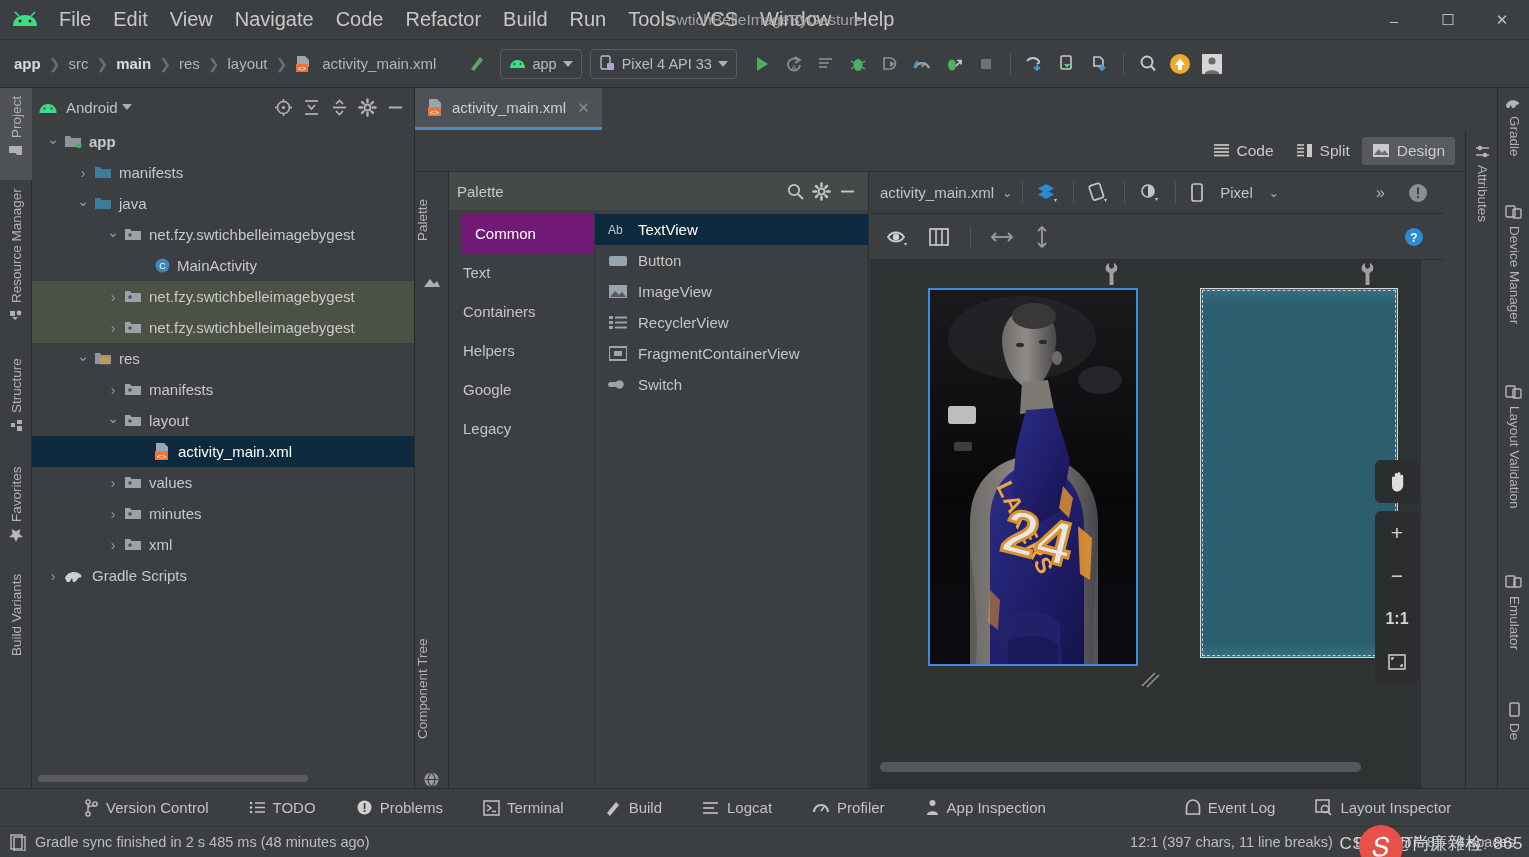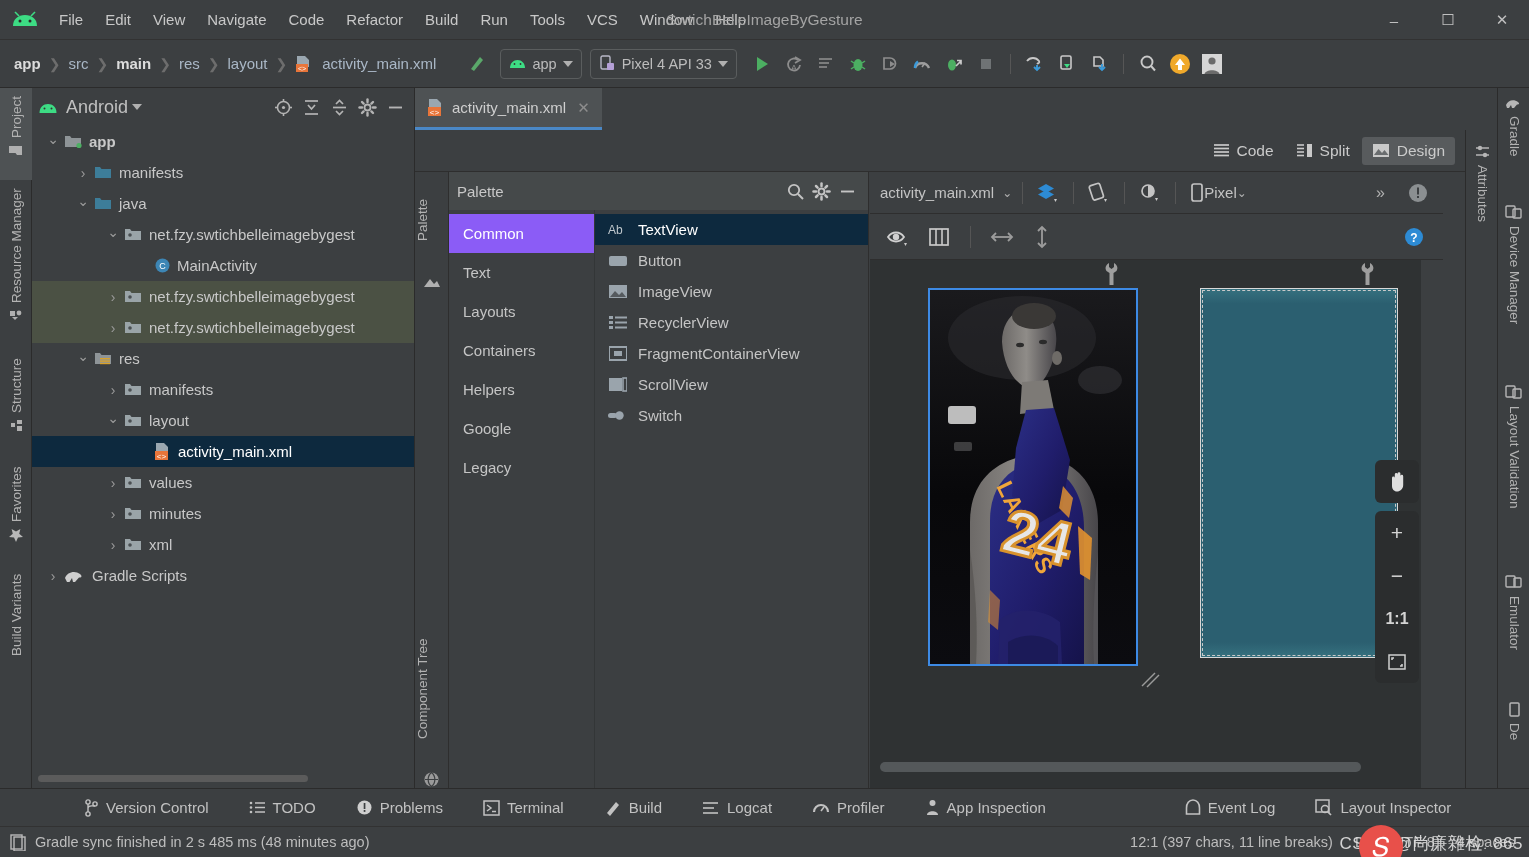--- a/index.html
+++ b/index.html
@@ -16,21 +16,21 @@
   
   .titlebar {
     position: absolute; left: 0; top: 0; width: 1529px; height: 40px;
     background: #3c3f41; display: flex; align-items: center;
     border-bottom: 1px solid #323232;
   }
   .as-logo { width: 30px; height: 20px; margin-left: 10px; margin-right: 8px;
     display: flex; align-items: center; justify-content: center; }
   .menu { display: flex; align-items: center; gap: 0px; }
   .menu-item {
-    font-size: 15px; color: #c8c8c8; padding: 3px 11px; cursor: default;
+    font-size: 20px; color: #c8c8c8; padding: 3px 11px; cursor: default;
     white-space: nowrap;
   }
   .win-title {
     position: absolute; left: 0; right: 0; text-align: center;
     font-size: 15.5px; color: #a4a4a4; pointer-events: none;
   }
   .win-btns { position: absolute; right: 0; top: 0; height: 40px; display: flex; }
   .win-btn { width: 54px; height: 40px; display: flex; align-items: center;
     justify-content: center; color: #c0c0c0; font-size: 15px; }
 
@@ -74,21 +74,21 @@
   .leftstrip .vtab { width: 32px; }
 
   
   .project {
     position: absolute; left: 32px; top: 88px; width: 383px; height: 700px;
     background: #3c3f41; border-right: 1px solid #2b2b2b;
   }
   .proj-head {
     height: 38px; display: flex; align-items: center; padding: 0 6px; gap: 2px;
   }
-  .proj-title { font-size: 18px; color: #c0c0c0; margin-left: 6px; margin-right: 2px; }
+  .proj-title { font-size: 15px; color: #c0c0c0; margin-left: 6px; margin-right: 2px; }
   .ico-btn { width: 26px; height: 24px; display: flex; align-items: center;
     justify-content: center; color: #b4b4b4; border-radius: 3px; }
   .tree { position: absolute; top: 38px; left: 0; right: 0; bottom: 22px; overflow: hidden; }
   .trow {
     height: 31px; display: flex; align-items: center; font-size: 15px;
     color: #c8c8c8; white-space: nowrap; padding-right: 4px;
   }
   .trow.sel { background: #0d293e; color: #ffffff; }
   .trow.hl  { background: #4b5144; }
   .arrow { width: 22px; display: flex; align-items: center; justify-content: center;
@@ -133,21 +133,21 @@
     position: absolute; left: 34px; top: 84px; width: 420px; bottom: 0;
     background: #3c3f41; border-right: 1px solid #2e2e2e;
   }
   .pal-head { height: 38px; display: flex; align-items: center; padding: 0 8px;
     background: #45494a; }
   .pal-title { font-size: 15px; color: #c8c8c8; flex: 1; }
   .pal-body { display: flex; height: calc(100% - 38px); }
   .pal-cats { width: 145px; padding-top: 4px; }
   .pal-cat { height: 39px; display: flex; align-items: center; padding-left: 14px;
     font-size: 15px; color: #c5c5c5; }
-  .pal-cat.active { background: #8b5cf6; color: #ffffff; }
+  .pal-cat.active { background: #701a75; color: #ffffff; margin-left: 12px; }
   .pal-items { flex: 1; padding-top: 4px; border-left: 1px solid #333637; }
   .pal-item { height: 31px; display: flex; align-items: center; gap: 9px;
     padding-left: 12px; font-size: 15px; color: #c5c5c5; }
   .pal-item.active { background: #0d293e; color: #ffffff; }
 
   
   .surface {
     position: absolute; left: 455px; top: 84px; right: 22px; bottom: 0;
     background: #3c3f41;
   }
@@ -794,21 +794,20 @@
         <div class="ico-btn">
           <svg width="19" height="19" viewBox="0 0 19 19">
               <line x1="3" y1="9.5" x2="16" y2="9.5" stroke="#c4c4c4" stroke-width="1.9"></line>
             </svg>
         </div>
       </div>
       <div class="pal-body">
         <div class="pal-cats" id="pal-cats">
             <div class="pal-cat active">Common</div>
             <div class="pal-cat">Text</div>
-            <div class="pal-cat">Layouts</div>
             <div class="pal-cat">Containers</div>
             <div class="pal-cat">Helpers</div>
             <div class="pal-cat">Google</div>
             <div class="pal-cat">Legacy</div>
           </div>
         <div class="pal-items" id="pal-items">
             <div class="pal-item active">
               <span style="display: flex; width: 22px; justify-content: center;">
                 <svg width="20" height="15" viewBox="0 0 20 15">
                   <text x="0" y="12" font-size="12" fill="#bfc7cc" font-family="Liberation Sans">Ab</text>
@@ -852,29 +851,20 @@
               <span style="display: flex; width: 22px; justify-content: center;">
                 <svg width="18" height="15" viewBox="0 0 18 15">
                   <rect x="0" y="1" width="18" height="13" fill="none" stroke="#9aa4ac" stroke-width="2"></rect>
                   <rect x="5" y="5" width="8" height="5" fill="#9aa4ac"></rect>
                 </svg>
               </span>
               <span>FragmentContainerView</span>
             </div>
             <div class="pal-item">
               <span style="display: flex; width: 22px; justify-content: center;">
-                <svg width="18" height="15" viewBox="0 0 18 15">
-                  <rect x="0" y="1" width="13" height="13" fill="#9aa4ac"></rect>
-                  <rect x="14" y="1" width="4" height="13" fill="none" stroke="#9aa4ac" stroke-width="1.6"></rect>
-                </svg>
-              </span>
-              <span>ScrollView</span>
-            </div>
-            <div class="pal-item">
-              <span style="display: flex; width: 22px; justify-content: center;">
                 <svg width="20" height="14" viewBox="0 0 20 14">
                   <rect x="0" y="4" width="9" height="5" rx="2.5" fill="#9aa4ac"></rect>
                   <circle cx="11.5" cy="6.5" r="4.2" fill="#9aa4ac"></circle>
                 </svg>
               </span>
               <span>Switch</span>
             </div>
           </div>
       </div>
     </div>
@@ -902,21 +892,21 @@
         </div>
         <span class="vsep"></span>
         <div class="tbtn">
           <svg width="24" height="22" viewBox="0 0 24 22">
             <circle cx="10" cy="9" r="6" fill="none" stroke="#c4c4c4" stroke-width="1.7"></circle>
             <path d="M10 3 a6 6 0 0 1 0 12 z" fill="#c4c4c4"></path>
             <path d="M17 16 l3 0 l-1.5 3 z" fill="#c9c9c9"></path>
           </svg>
         </div>
         <span class="vsep"></span>
-        <div class="file-combo" style="gap:0;margin-left:4px">
+        <div class="file-combo" style="gap:16px;margin-left:4px">
           <span>
             <svg width="14" height="19" viewBox="0 0 14 19">
                 <rect x="2" y="1" width="10" height="17" rx="2" fill="none" stroke="#c4c4c4" stroke-width="1.7"></rect>
               </svg>
           </span>
           <span>Pixel</span>
           <span style="font-size:12px;color:#b0b0b0">⌄</span>
         </div>
         <div style="flex:1"></div>
         <span style="font-size:16px;color:#b0b0b0;padding-right:14px">»</span>

